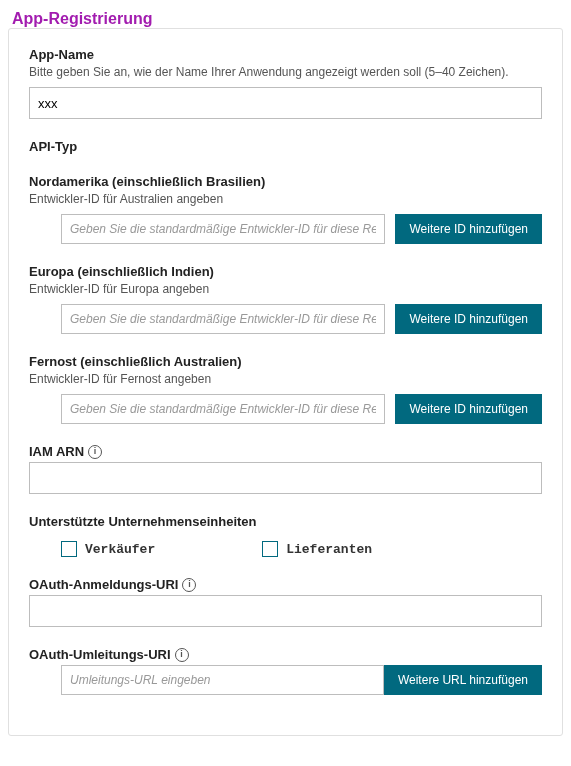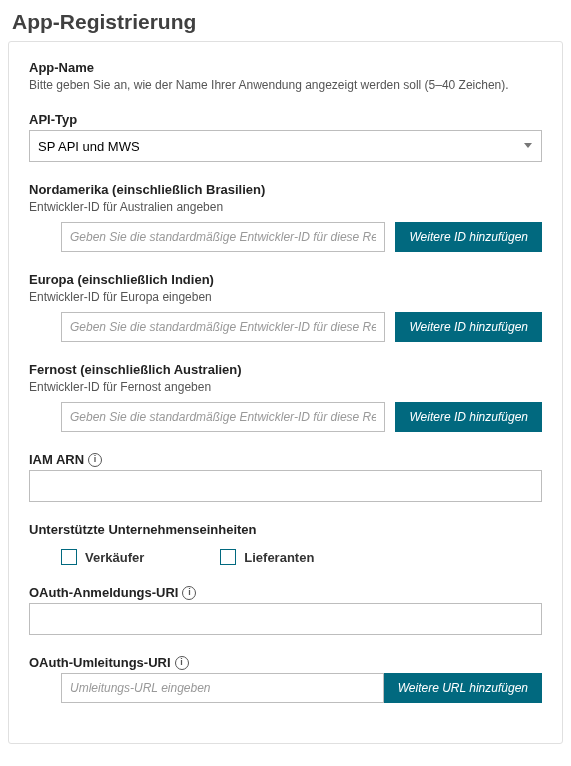--- a/index.html
+++ b/index.html
@@ -5,24 +5,24 @@
   * { box-sizing: border-box; margin: 0; padding: 0; }
   body {
     font-family: Arial, Helvetica, sans-serif;
     background: #fff;
     width: 571px;
     padding: 10px 8px;
     color: #333;
     font-size: 13px;
   }
   .page-title {
-    font-size: 21px;
-    font-weight: bold;
-    color: #404040;
-    margin-bottom: 7px;
+    font-size: 16px;
+    font-weight: bold;
+    color: #a21caf;
+    margin-bottom: 0;
     padding-left: 4px;
   }
   .card {
     border: 1px solid #e0e0e0;
     border-radius: 3px;
     padding: 18px 20px 20px 20px;
     background: #fff;
   }
   .field-block { margin-bottom: 20px; }
   .field-label {
@@ -87,41 +87,41 @@
   .btn {
     background: #01697f;
     color: #fff;
     border: none;
     height: 30px;
     padding: 0 14px;
     font-size: 12px;
     cursor: pointer;
     font-family: inherit;
     white-space: nowrap;
-    font-style: italic;
   }
   .info-icon {
     display: inline-flex;
     align-items: center;
     justify-content: center;
     width: 14px;
     height: 14px;
     border: 1px solid #555;
     border-radius: 50%;
     font-size: 9px;
     font-weight: bold;
     color: #555;
     font-style: normal;
     line-height: 1;
   }
   .checkbox-row {
     display: flex;
-    gap: 76px;
+    gap: 107px;
     margin-top: 12px;
     padding-left: 32px;
+    font-family: Liberation Mono, monospace;
   }
   .checkbox-item {
     display: flex;
     align-items: center;
     gap: 8px;
     font-size: 13px;
     font-weight: bold;
   }
   .cb {
     width: 16px;
@@ -149,43 +149,39 @@
 </head>
 <body>
 
 <h1 class="page-title">App-Registrierung</h1>
 
 <div class="card">
 
   <div class="field-block">
     <div class="field-label">App-Name</div>
     <div class="field-help">Bitte geben Sie an, wie der Name Ihrer Anwendung angezeigt werden soll (5–40 Zeichen).</div>
+    <input class="text-input" value="xxx" style="">
   </div>
 
   <div class="field-block">
     <div class="field-label">API-Typ</div>
-    <div class="select-wrap">
-      <select class="select-input">
-        <option>SP API und MWS</option>
-      </select>
-    </div>
   </div>
 
   <div class="field-block">
     <div class="field-label">Nordamerika (einschließlich Brasilien)</div>
     <div class="field-help">Entwickler-ID für Australien angeben</div>
     <div class="region-row">
       <input class="region-input" placeholder="Geben Sie die standardmäßige Entwickler-ID für diese Region an" style="">
       <button class="btn">Weitere ID hinzufügen</button>
     </div>
   </div>
 
   <div class="field-block">
     <div class="field-label">Europa (einschließlich Indien)</div>
-    <div class="field-help">Entwickler-ID für Europa eingeben</div>
+    <div class="field-help">Entwickler-ID für Europa angeben</div>
     <div class="region-row">
       <input class="region-input" placeholder="Geben Sie die standardmäßige Entwickler-ID für diese Region an" style="">
       <button class="btn">Weitere ID hinzufügen</button>
     </div>
   </div>
 
   <div class="field-block">
     <div class="field-label">Fernost (einschließlich Australien)</div>
     <div class="field-help">Entwickler-ID für Fernost angeben</div>
     <div class="region-row">

